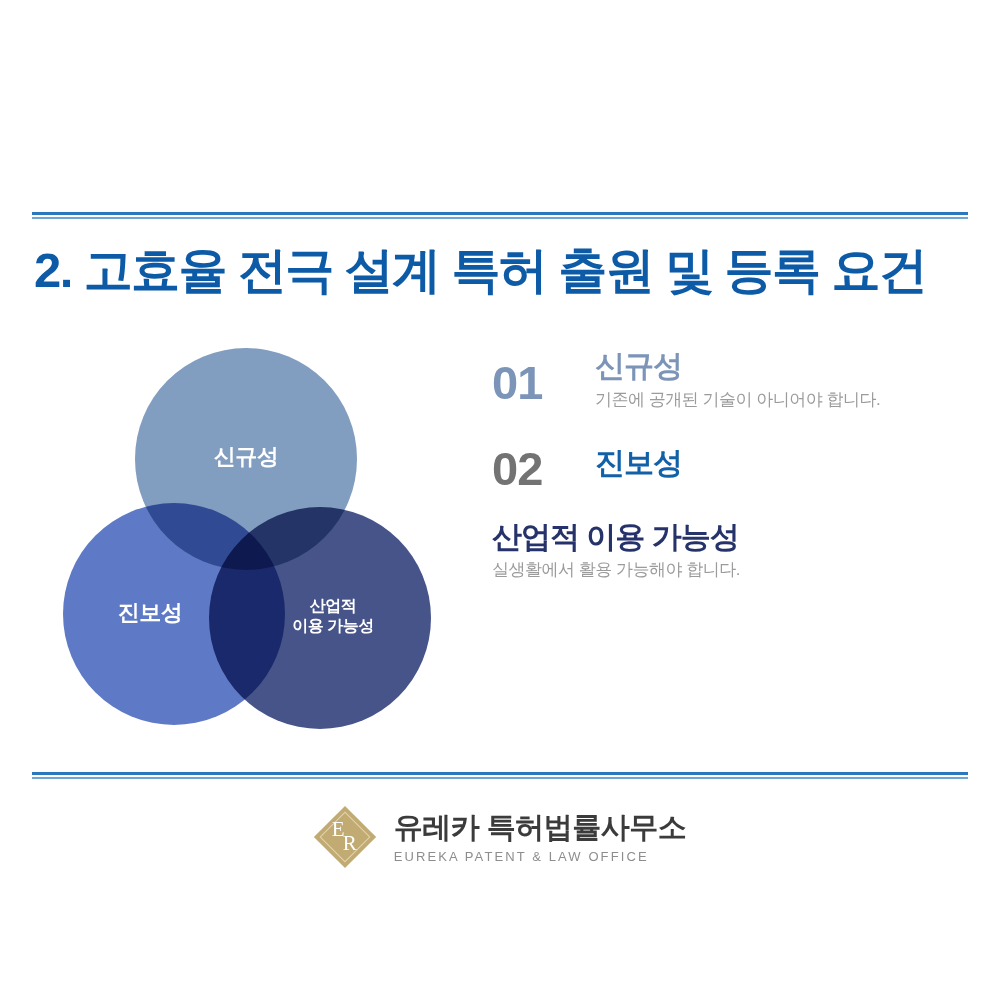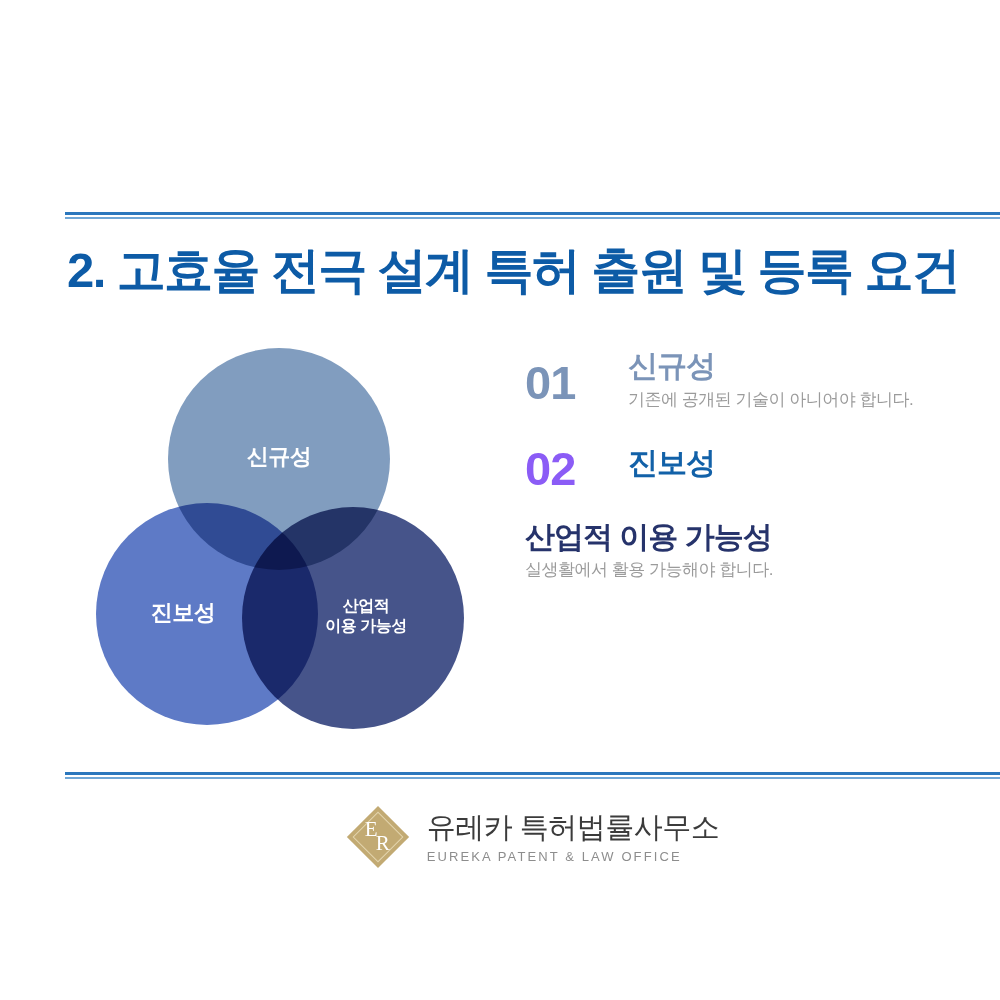--- a/index.html
+++ b/index.html
@@ -10,21 +10,20 @@
     background: #ffffff;
     font-family: "Liberation Sans", "DejaVu Sans", sans-serif;
     overflow: hidden;
   }
 
   .slide {
     position: relative;
     width: 808px;
     height: 1000px;
     background: #ffffff;
-    margin-left: 33px;
   }
 
   
   .rule {
     position: absolute;
     left: 32px;
     width: 936px;
     height: 8px;
   }
   .rule .line-thick {
@@ -204,21 +203,21 @@
   }
   .logo-letter-r {
     position: absolute;
     left: 29px; top: 27px;
     font-size: 21px;
     line-height: 1;
   }
   .logo-text { display: flex; flex-direction: column; }
   .logo-ko {
     font-size: 29px;
-    font-weight: 400;
+    font-weight: 700;
     color: #3b3b3b;
     letter-spacing: -0.5px;
     line-height: 1.2;
   }
   .logo-en {
     font-size: 13px;
     font-weight: 400;
     color: #8d8d8d;
     letter-spacing: 2.1px;
     line-height: 1.2;
@@ -253,21 +252,21 @@
 
     <div class="item">
       <div class="item-num" style="color:#7b94b8">01</div>
       <div class="item-body">
         <div class="item-heading" style="color:#7b94b8">신규성</div>
         <div class="item-desc">기존에 공개된 기술이 아니어야 합니다.</div>
       </div>
     </div>
 
     <div class="item">
-      <div class="item-num" style="color:#8b5cf6">02</div>
+      <div class="item-num" style="color:#737373">02</div>
       <div class="item-body">
         <div class="item-heading" style="color:#1261a8">진보성</div>
       </div>
     </div>
 
     <div class="item">
       <div class="item-body">
         <div class="item-heading" style="color:#26336b">산업적 이용 가능성</div>
         <div class="item-desc">실생활에서 활용 가능해야 합니다.</div>
       </div>

